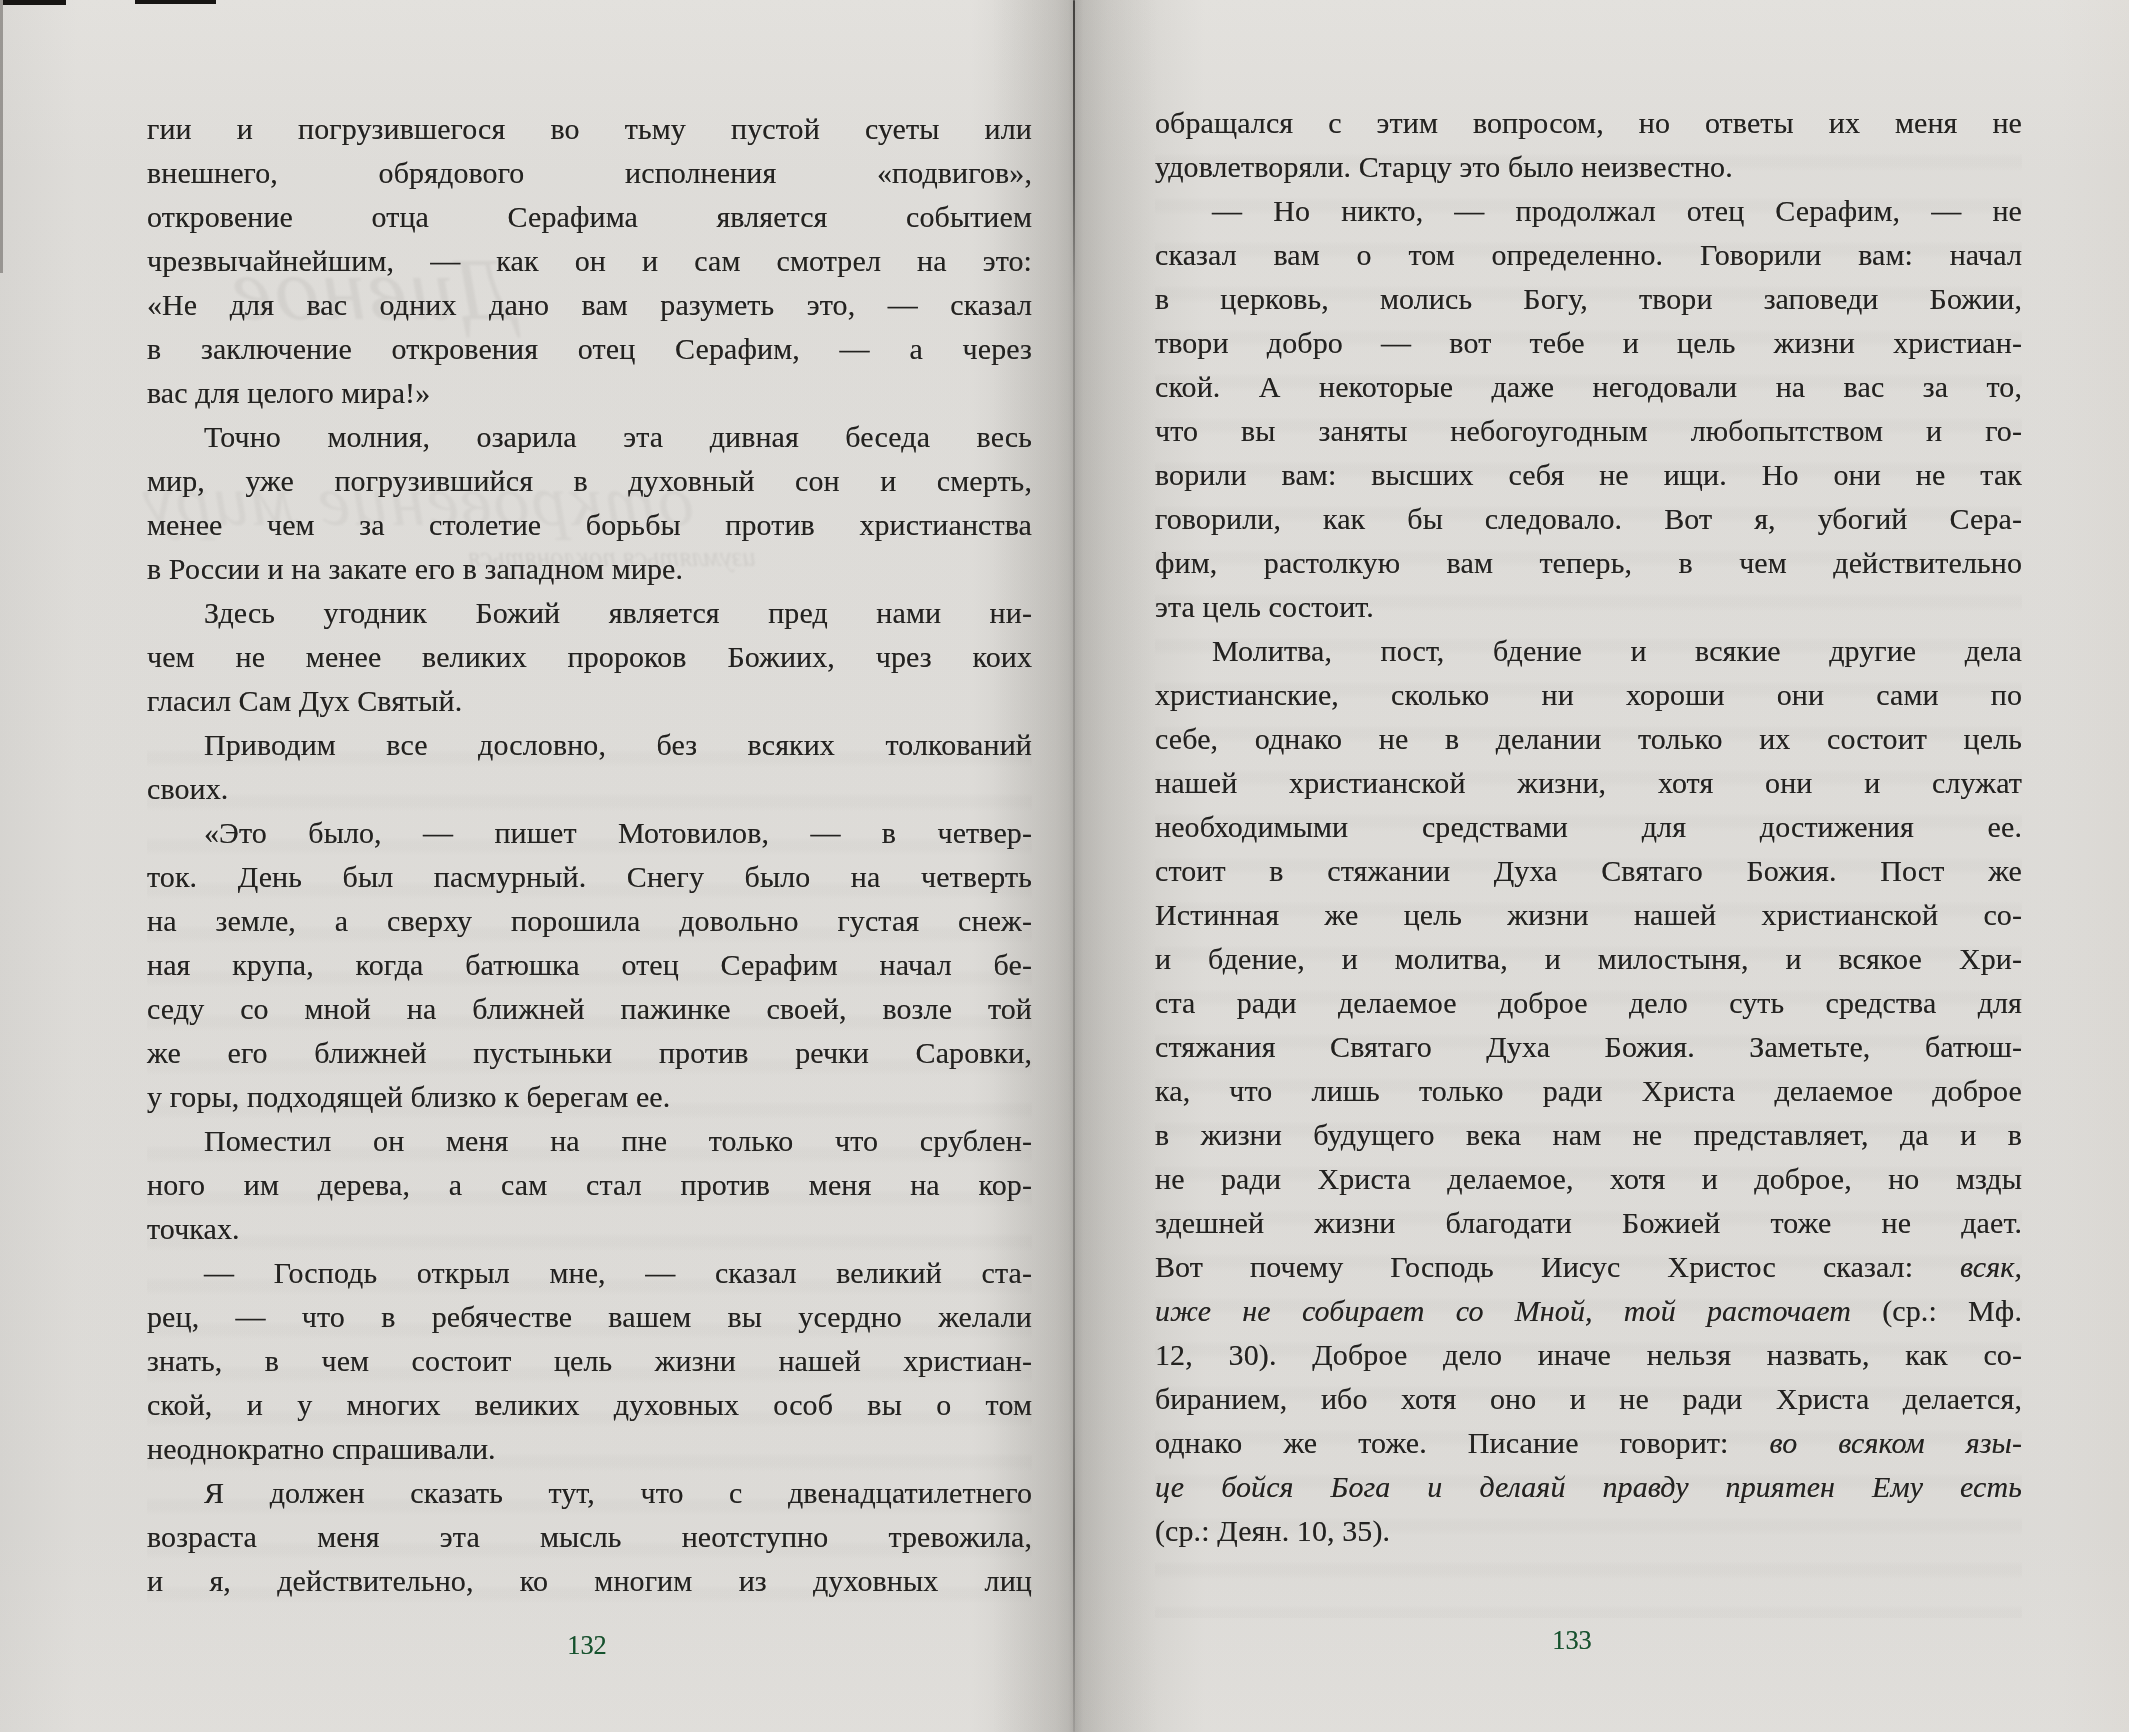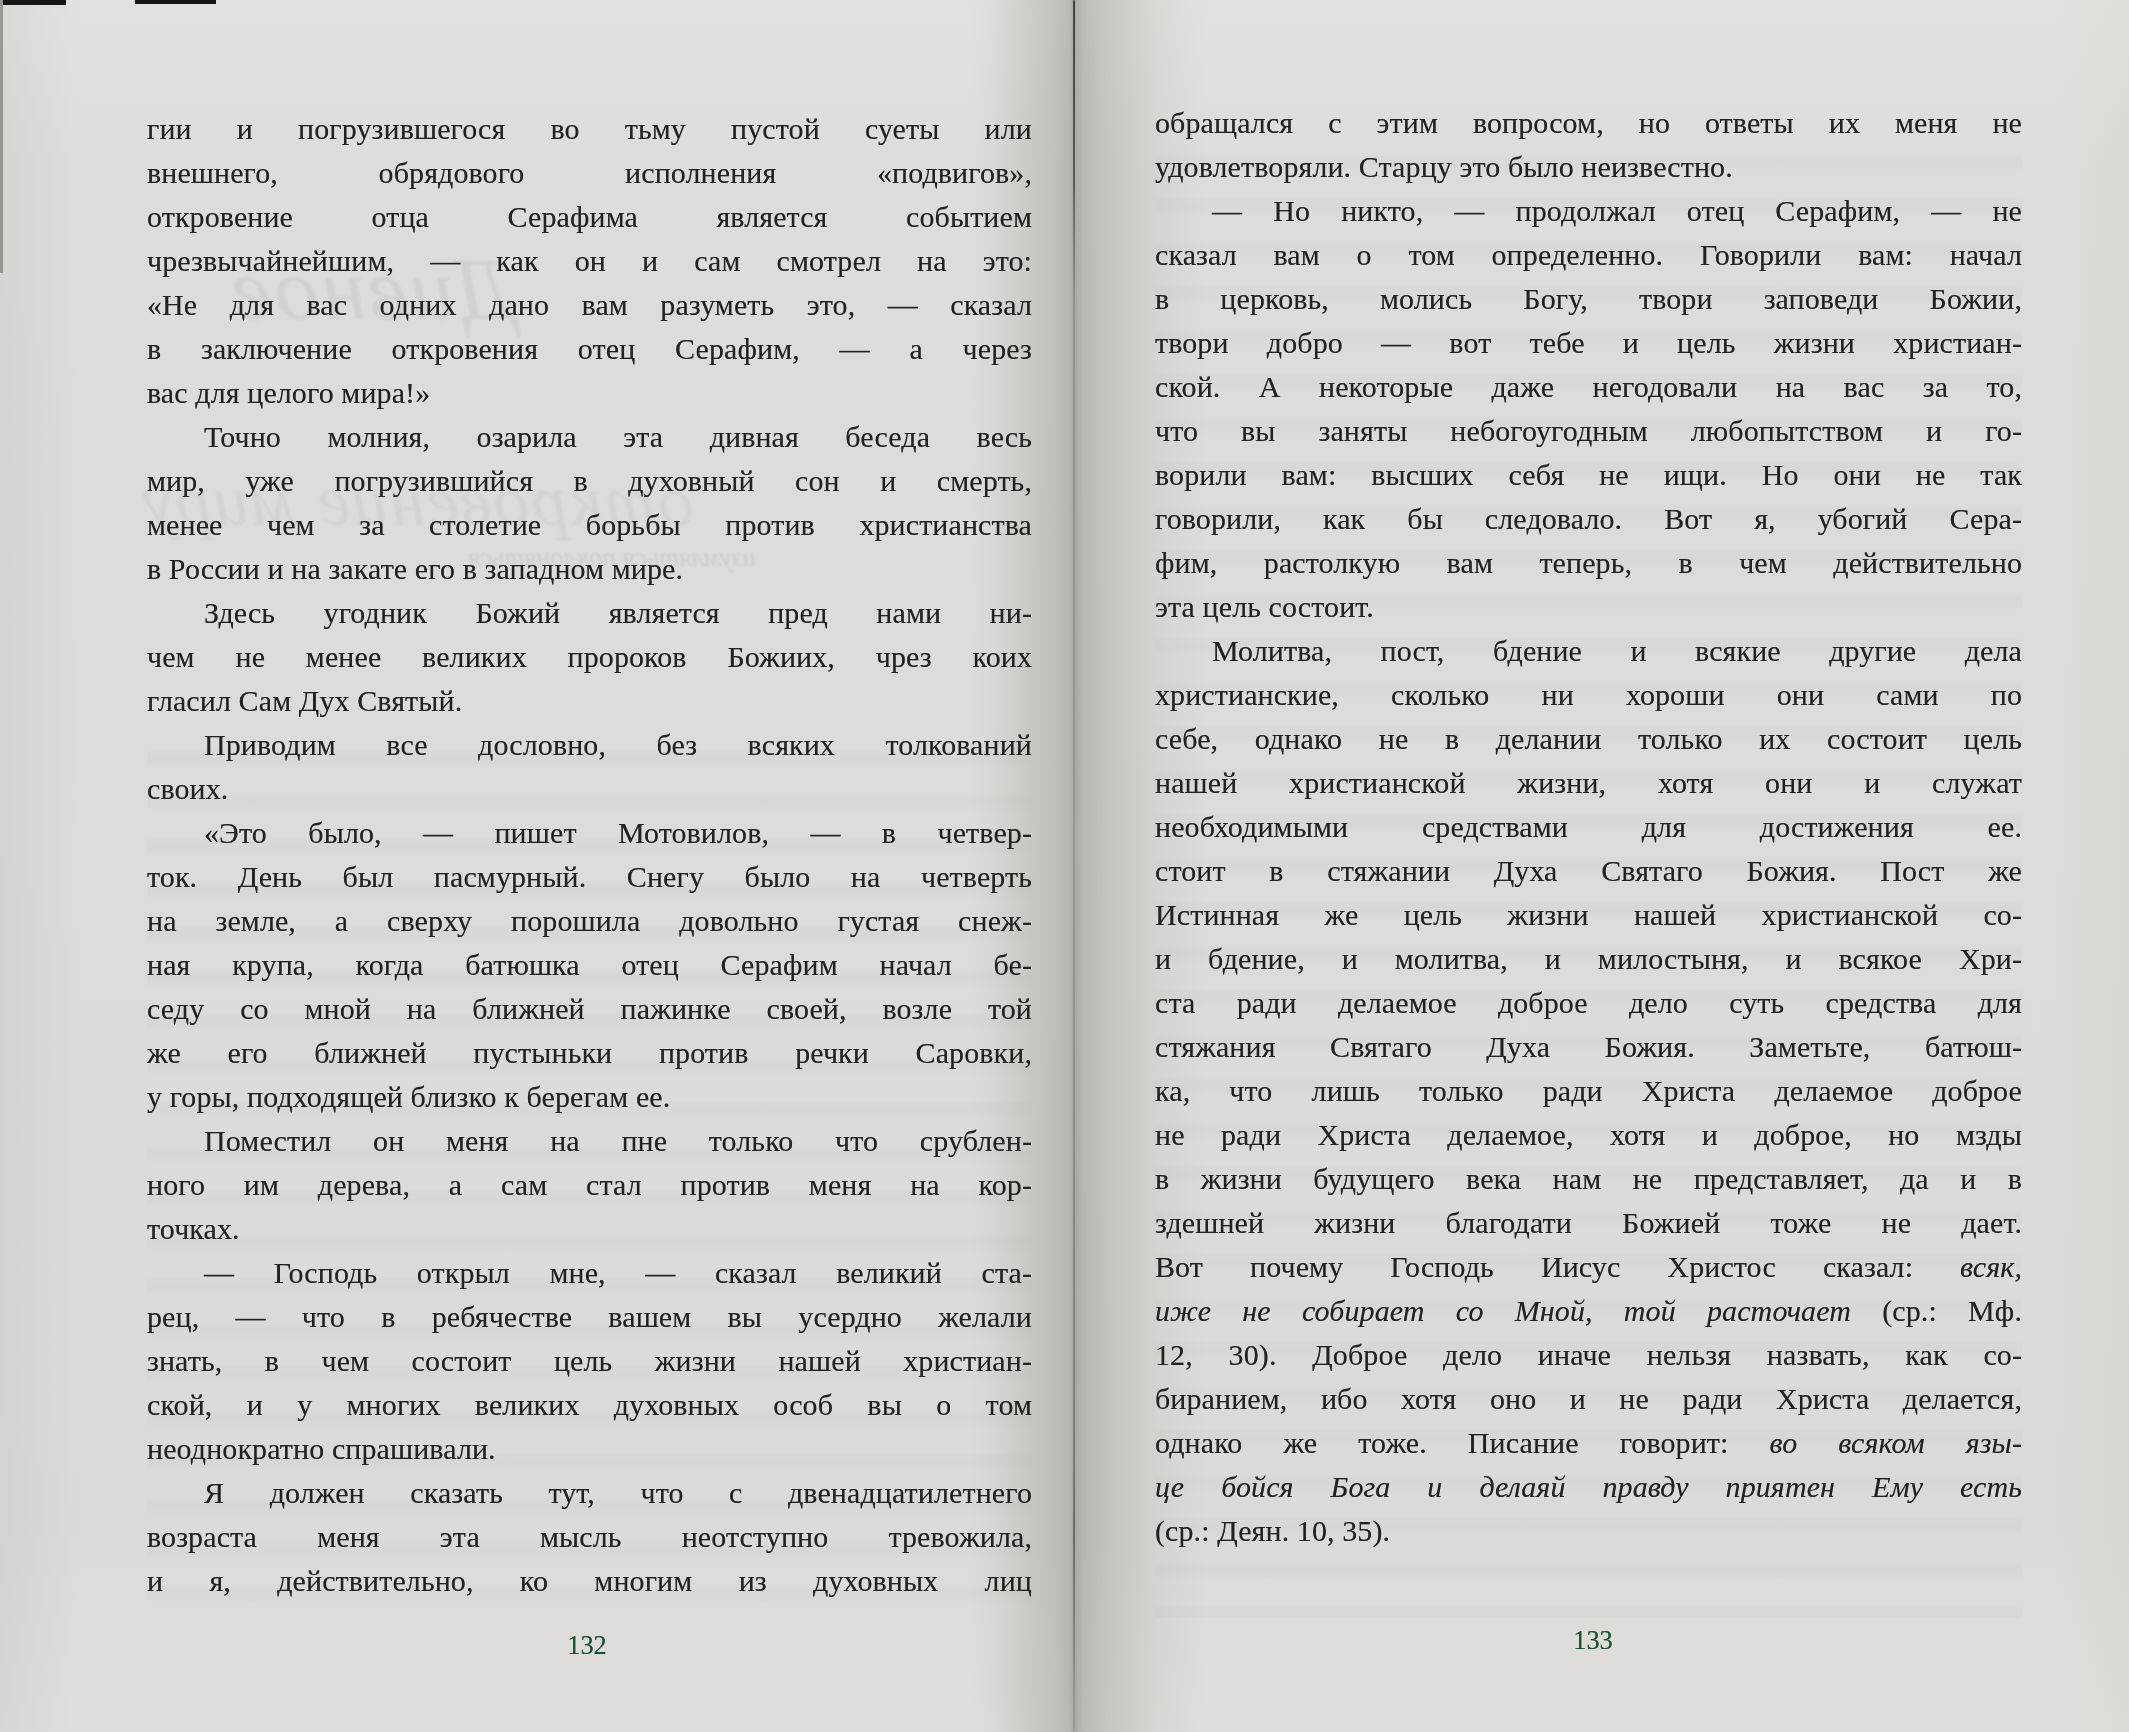--- a/index.html
+++ b/index.html
@@ -36,21 +36,21 @@
   .line.end{text-align-last:left;}
   .line.indent{padding-left:57px;}
   .it{font-style:italic;}
 
   .page-number{
     position:absolute;font-size:26.4px;color:#14532d;
     text-shadow:0 0 0.4px rgba(20,18,16,.4);
     width:170px;text-align:center;
   }
   #pn-left{left:502px;top:1630px;}
-  #pn-right{left:443px;top:1625px;}
+  #pn-right{left:422px;top:1625px;}
 
   
   .gutter-shadow{
     position:absolute;top:0;left:992px;width:166px;height:1732px;pointer-events:none;
     background:linear-gradient(90deg,
       rgba(60,55,50,0) 0%,
       rgba(60,55,50,.10) 46%,
       rgba(40,37,34,.16) 50%,
       rgba(60,55,50,.09) 55%,
       rgba(60,55,50,0) 100%);
@@ -158,22 +158,22 @@
       <div class="line"><span>христианские, сколько ни хороши они сами по</span></div>
       <div class="line"><span>себе, однако не в делании только их состоит цель</span></div>
       <div class="line"><span>нашей христианской жизни, хотя они и служат</span></div>
       <div class="line"><span>необходимыми средствами для достижения ее.</span></div>
       <div class="line"><span>стоит в стяжании Духа Святаго Божия. Пост же</span></div>
       <div class="line"><span>Истинная же цель жизни нашей христианской со-</span></div>
       <div class="line"><span>и бдение, и молитва, и милостыня, и всякое Хри-</span></div>
       <div class="line"><span>ста ради делаемое доброе дело суть средства для</span></div>
       <div class="line"><span>стяжания Святаго Духа Божия. Заметьте, батюш-</span></div>
       <div class="line"><span>ка, что лишь только ради Христа делаемое доброе</span></div>
+      <div class="line"><span>в жизни будущего века нам не представляет, да и в</span></div>
       <div class="line"><span>не ради Христа делаемое, хотя и доброе, но мзды</span></div>
-      <div class="line"><span>в жизни будущего века нам не представляет, да и в</span></div>
       <div class="line"><span>здешней жизни благодати Божией тоже не дает.</span></div>
       <div class="line"><span>Вот почему Господь Иисус Христос сказал: </span><span class="it">всяк,</span></div>
       <div class="line"><span class="it">иже не собирает со Мной, той расточает</span><span> (ср.: Мф.</span></div>
       <div class="line"><span>12, 30). Доброе дело иначе нельзя назвать, как со-</span></div>
       <div class="line"><span>биранием, ибо хотя оно и не ради Христа делается,</span></div>
       <div class="line"><span>однако же тоже. Писание говорит: </span><span class="it">во всяком язы-</span></div>
       <div class="line"><span class="it">це бойся Бога и делаяй правду приятен Ему есть</span></div>
       <div class="line end"><span>(ср.: Деян. 10, 35).</span></div>
     </div>
   <div class="page-number" id="pn-right">133</div>

